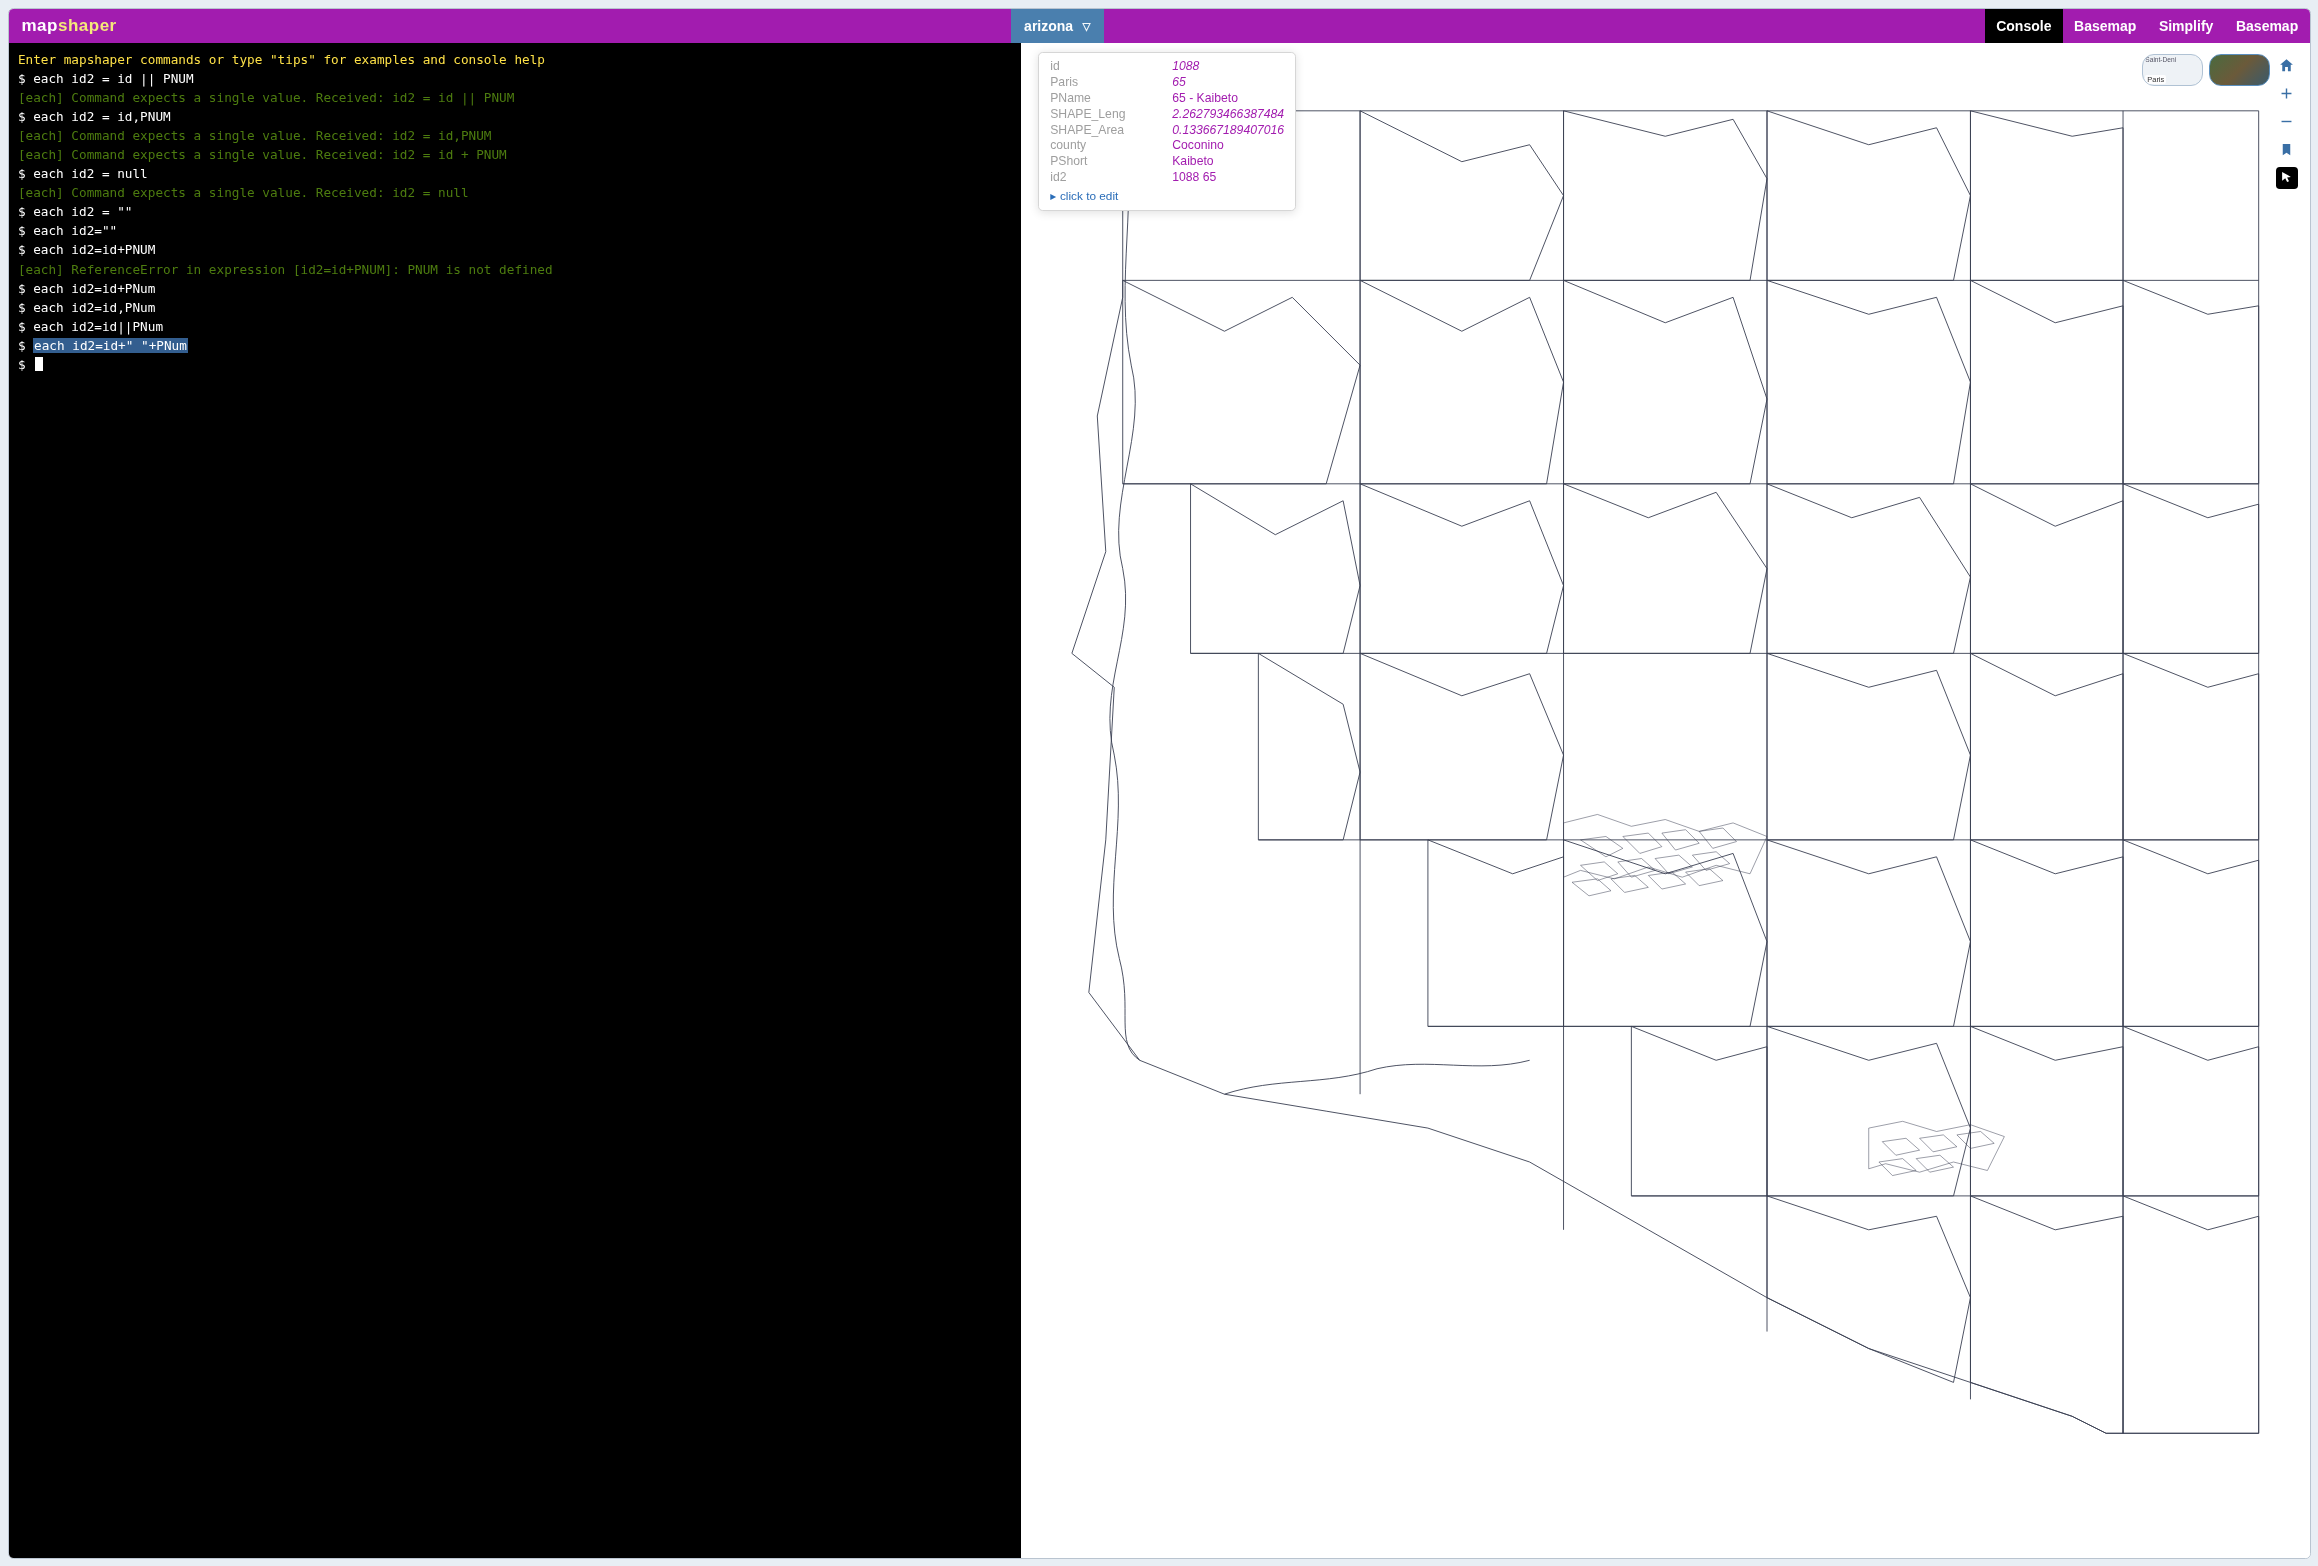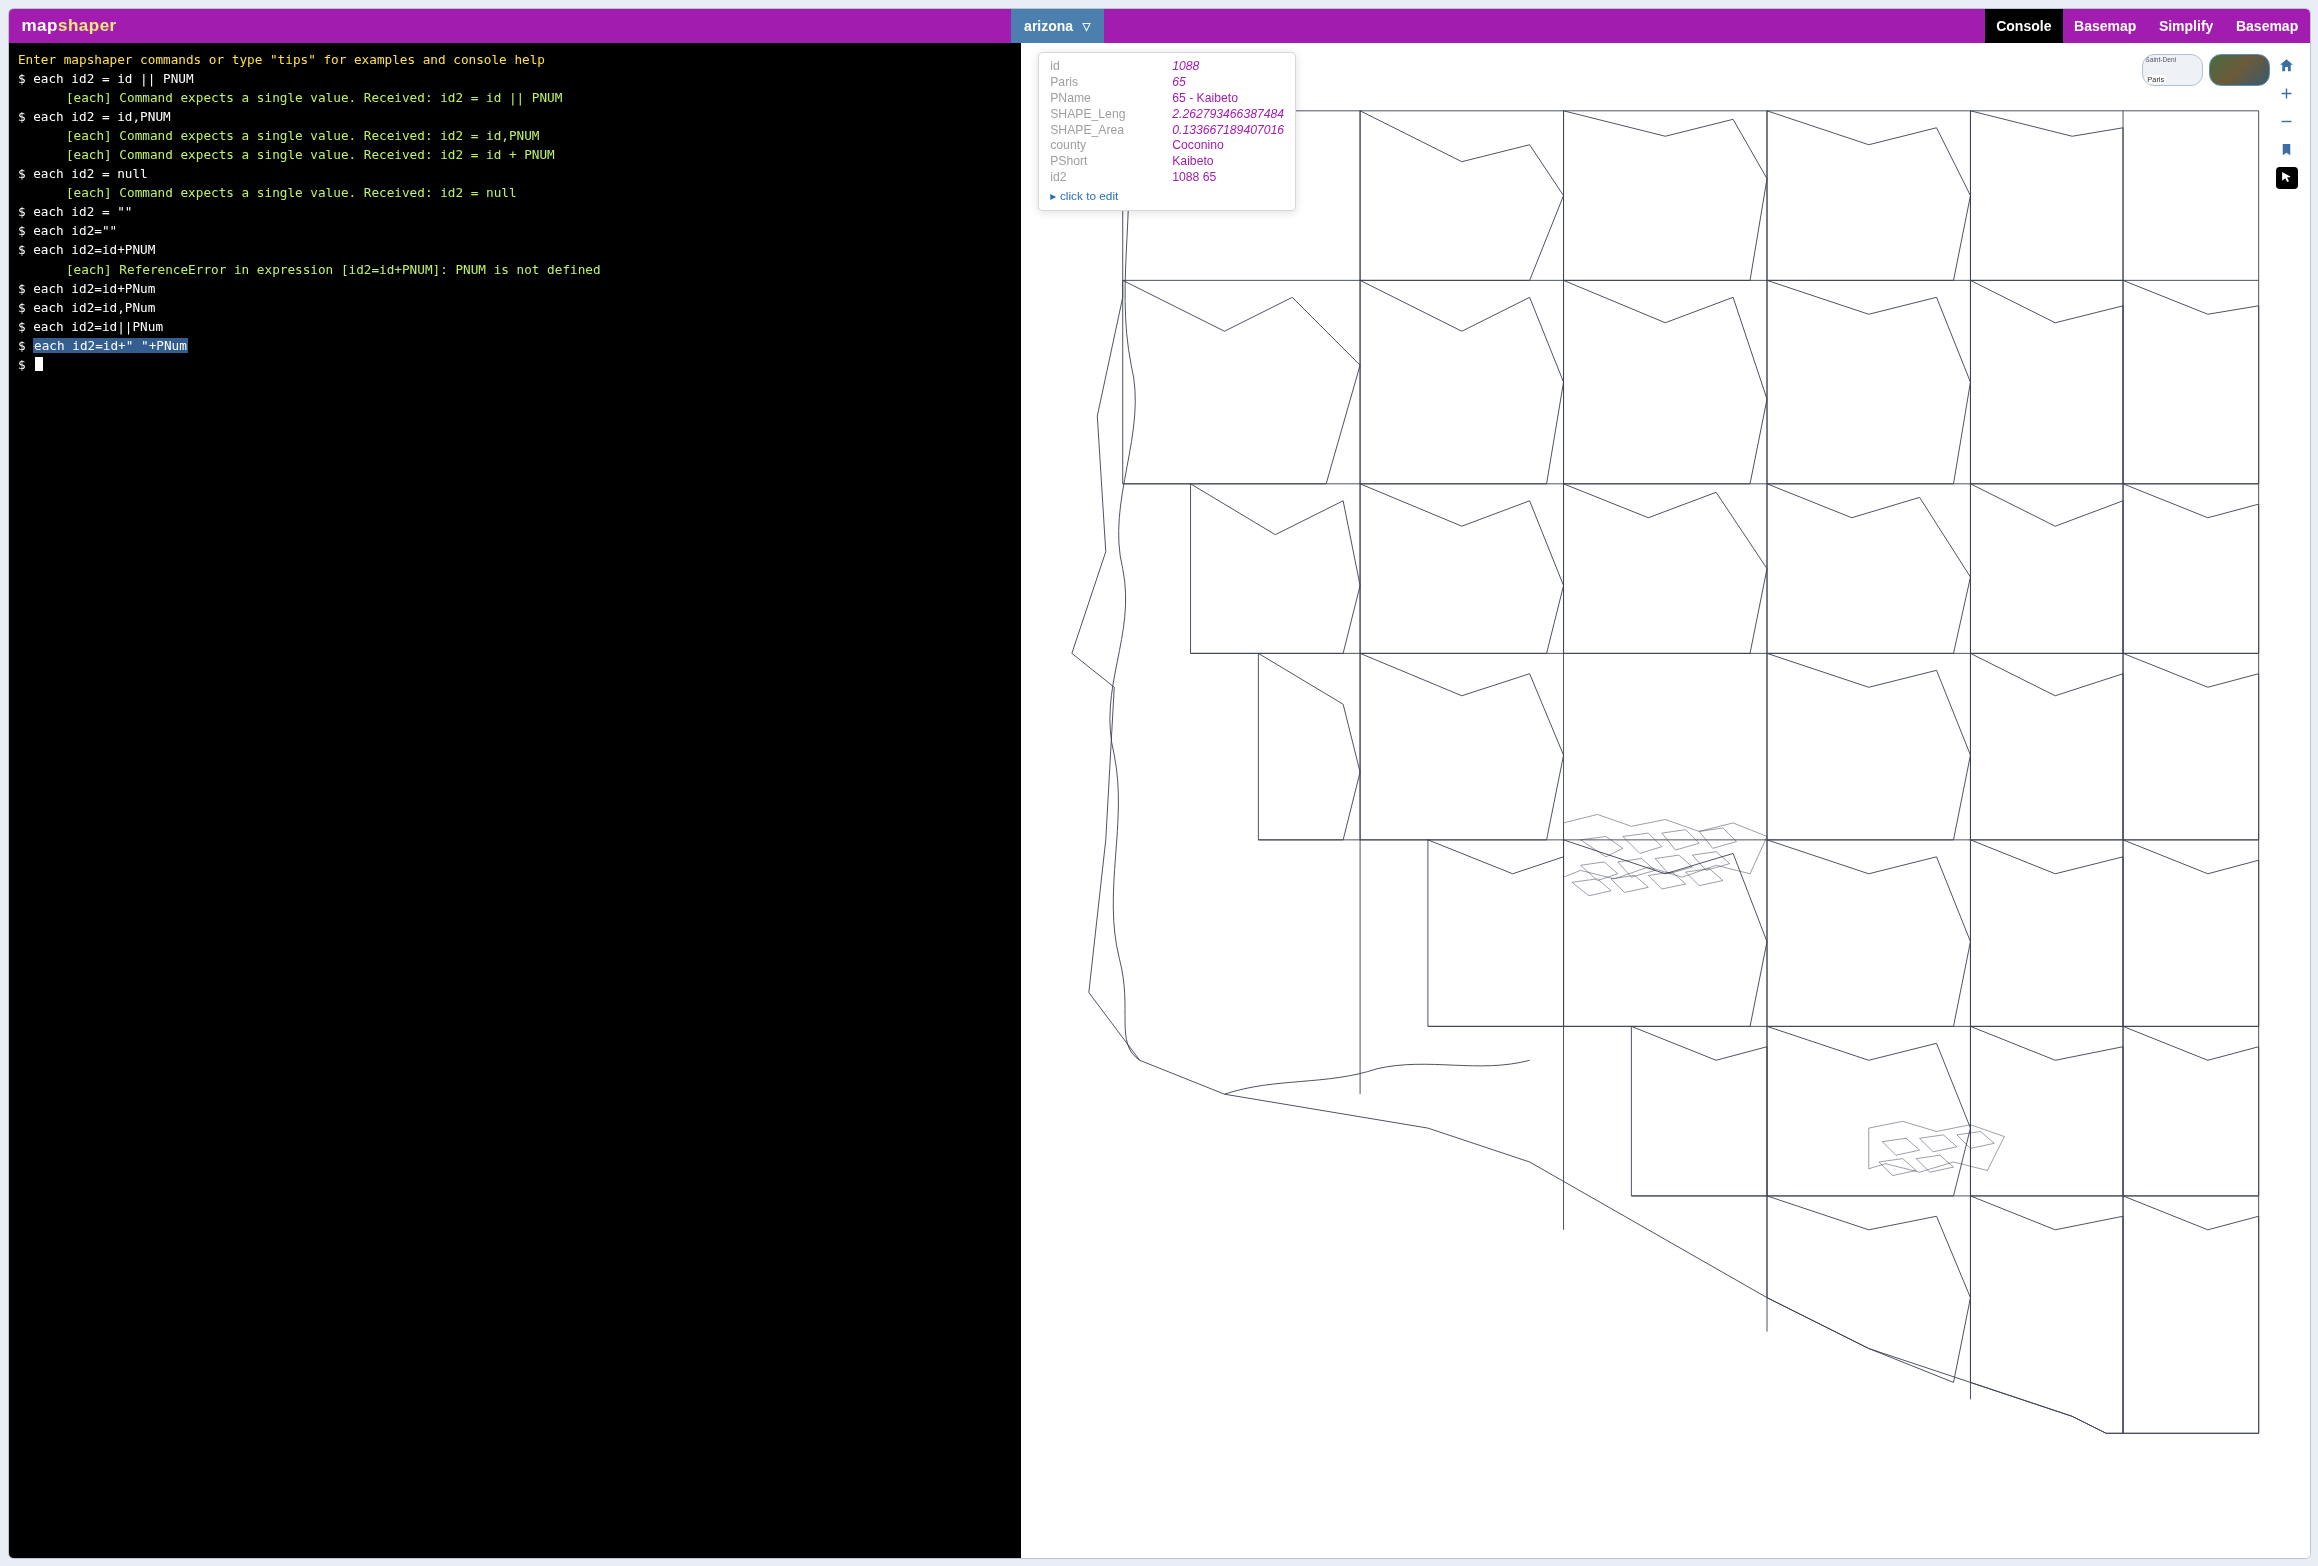--- a/index.html
+++ b/index.html
@@ -55,21 +55,21 @@
     background: #000;
     color: #fff;
     font-family: "Menlo","Consolas",monospace;
     font-size: 12.7px;
     line-height: 1.5;
     padding: 7.5px 9.4px;
     overflow:auto;
   }
   .console-intro { color: #fde047; }
   .console-line { white-space: pre; }
-  .console-err { color: #bef264; margin-left: 48px; }
+  .console-err { color: #4d7c0f; }
   .console-prompt { color: #fff; }
   .console-sel { background:#335e8f; color:#fff; padding:0 0.9px; }
   .console-cursor::after { content:""; display:inline-block; width:7.5px; height:14px; background:#fff; vertical-align:-1.9px; margin-left:1.9px; }
 
   .map-pane {
     flex:1 1 auto;
     position:relative;
     background:#fff;
   }
 

